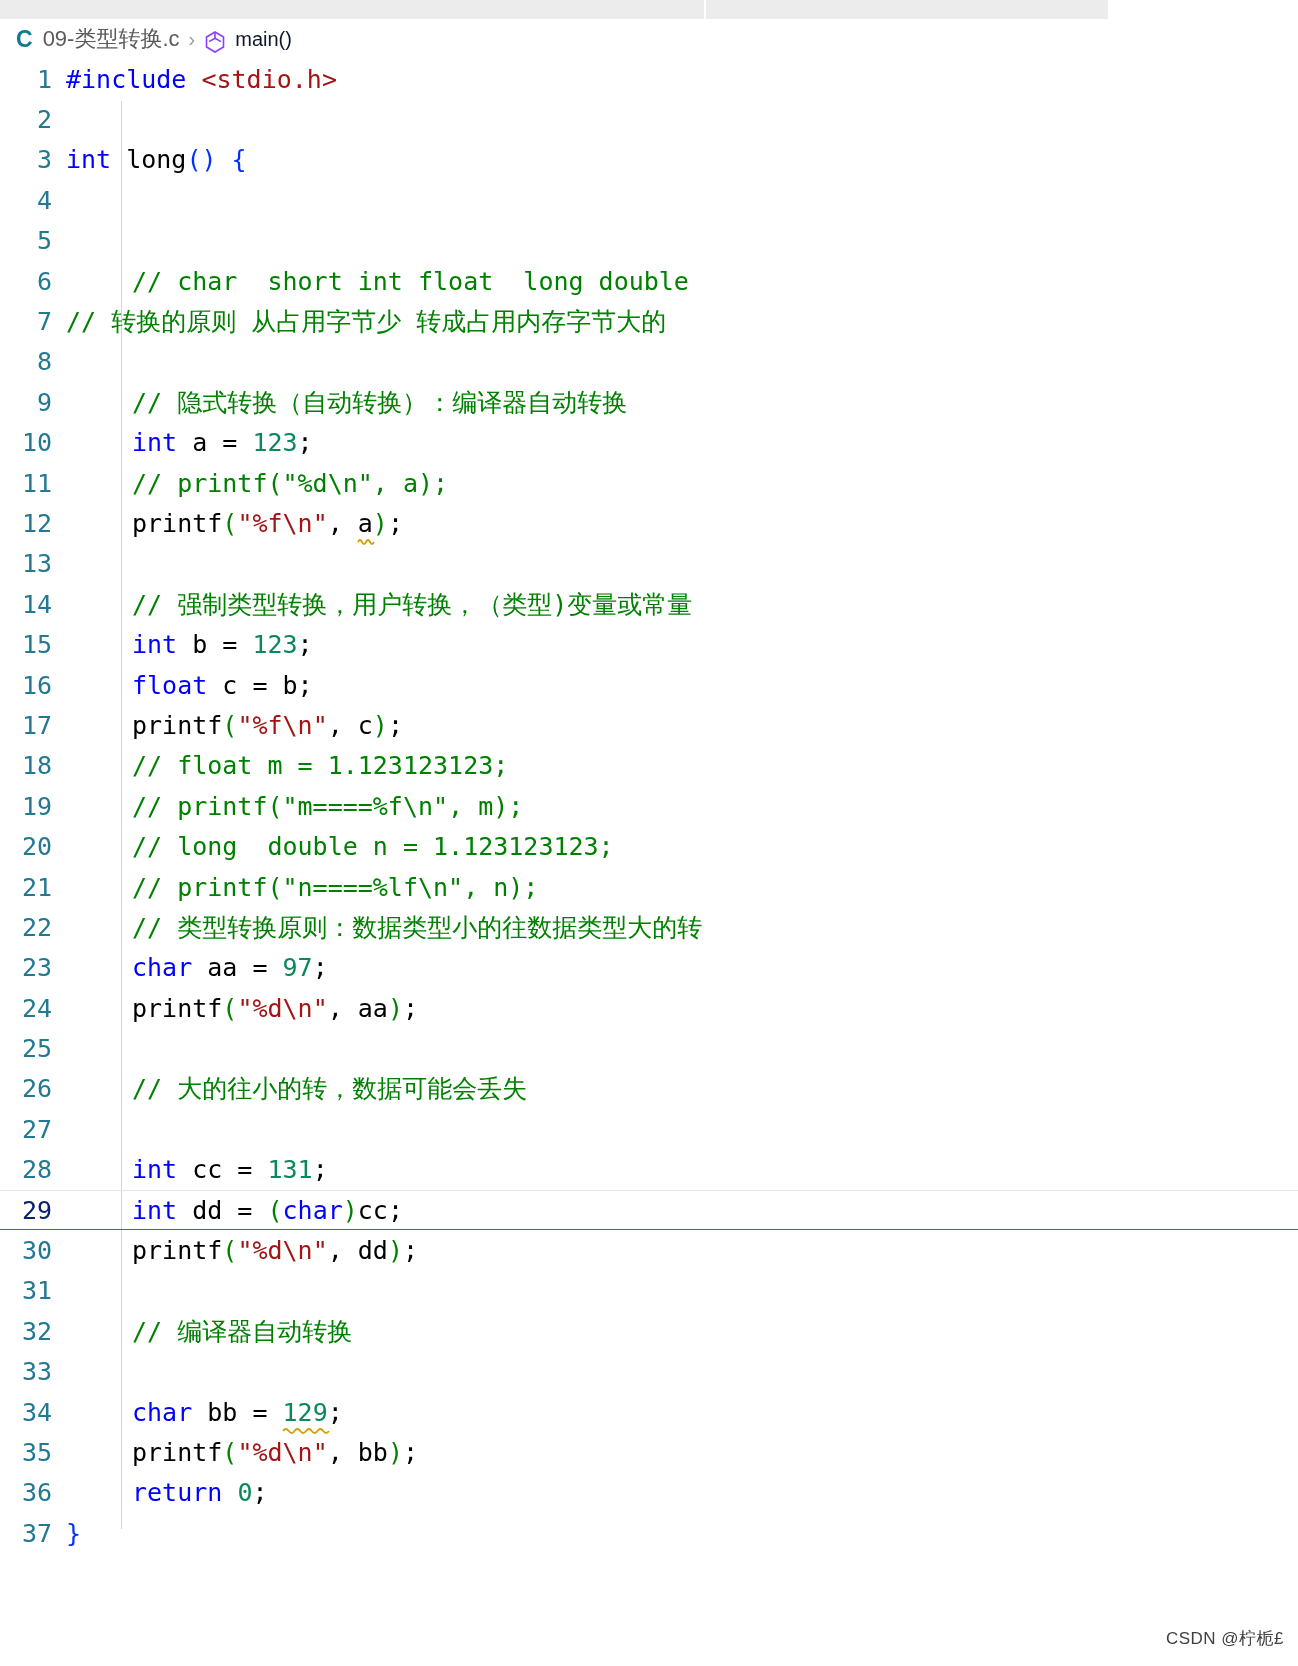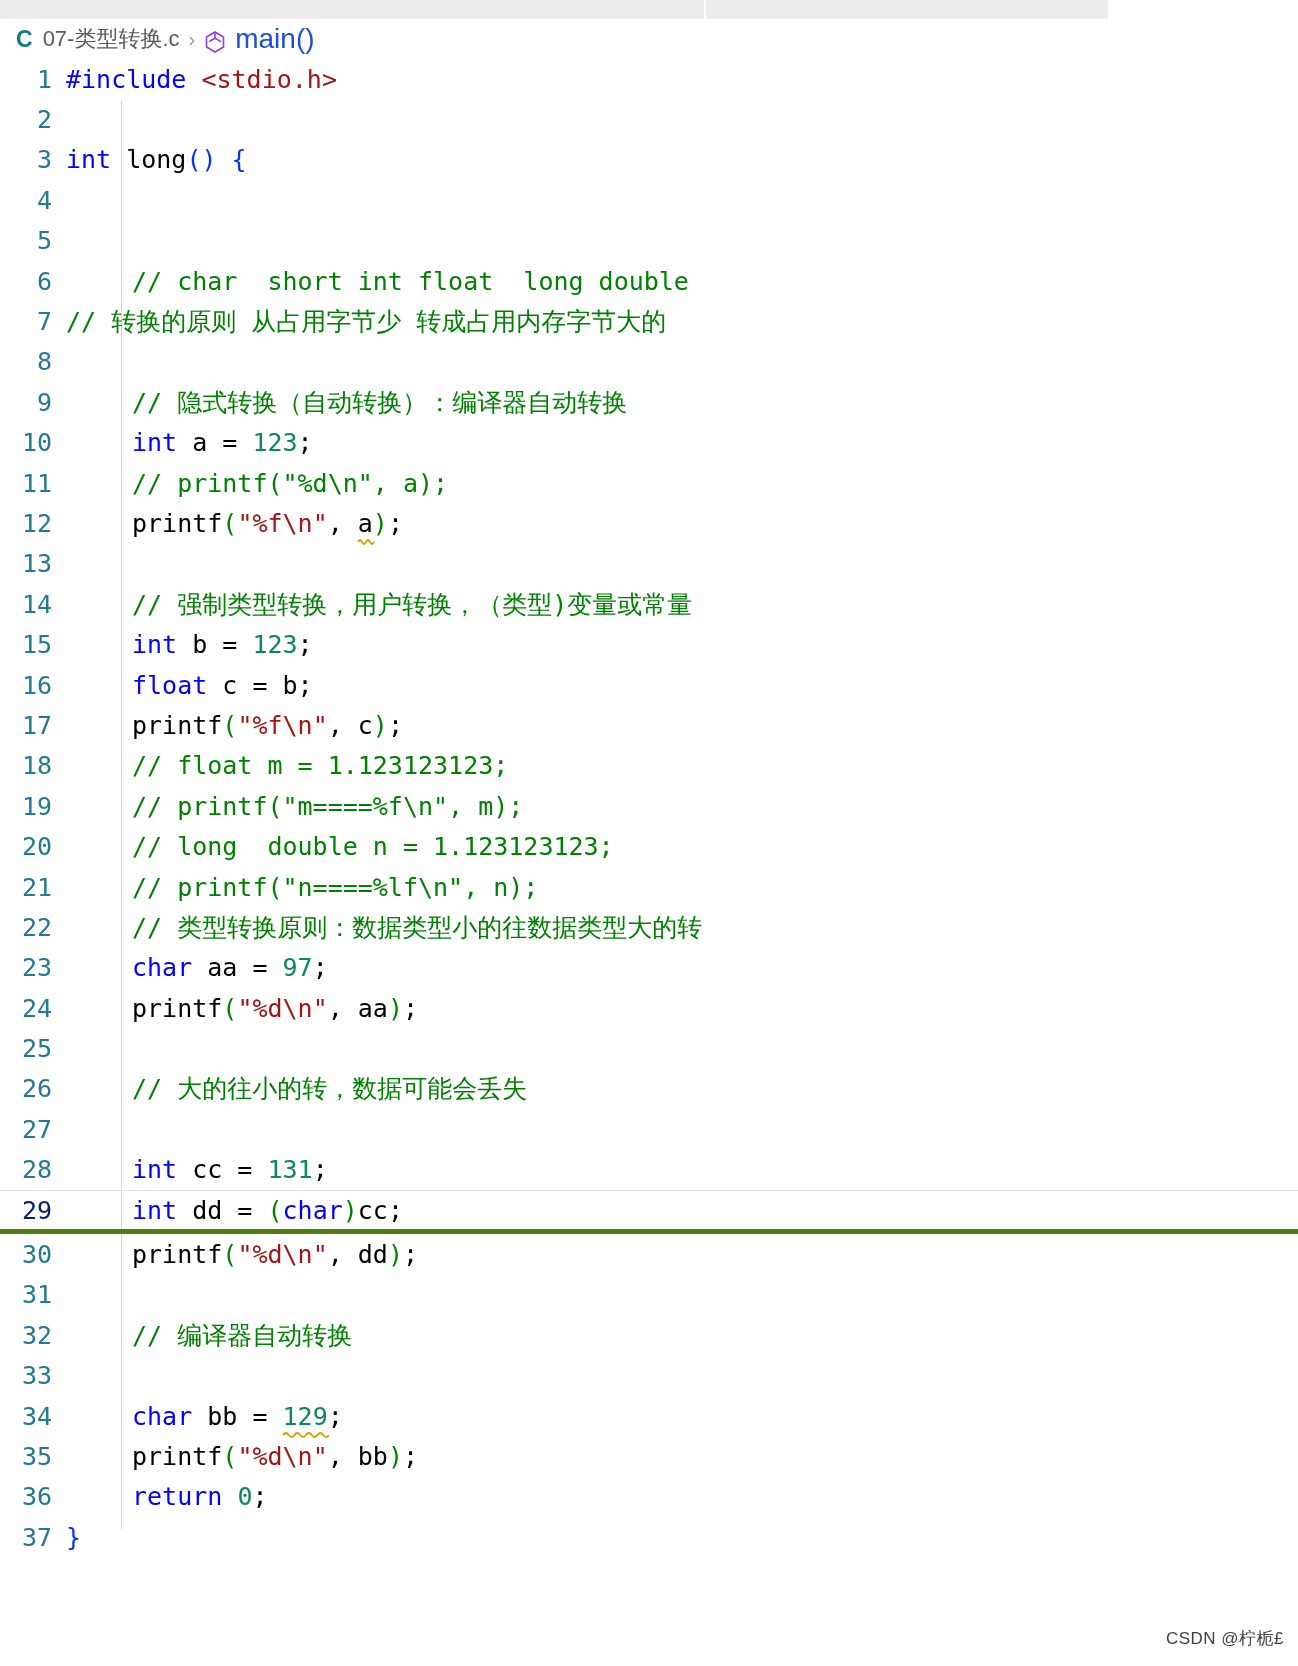--- a/index.html
+++ b/index.html
@@ -73,42 +73,42 @@
   .bc-sym-icon {
     display: inline-block;
     width: 22px;
     height: 24px;
     margin-right: 9px;
     position: relative;
     top: 3px;
   }
   .bc-sym-icon svg { display: block; }
   .bc-fn {
-    color: #1d4ed8;
-    font-size: 28px;
+    color: #0f172a;
+    font-size: 20px;
   }
 
   
   .editor {
     position: absolute;
     top: 59px; left: 0;
     width: 1298px;
     height: 1607px;
     background: #ffffff;
   }
   .code-line {
     position: relative;
     height: 40.4px;
     display: flex;
     align-items: center;
     white-space: pre;
   }
   .code-line.active {
     border-top: 1px solid #e4e4e4;
-    border-bottom: 5px solid #4d7c0f;
+    border-bottom: 1px solid #4d7c0f;
     height: 38.4px;
   }
   .ln {
     width: 66px;
     min-width: 66px;
     text-align: right;
     padding-right: 14px;
     box-sizing: border-box;
     font-family: "DejaVu Sans Mono", monospace;
     font-size: 25px;
@@ -167,21 +167,21 @@
 </head>
 <body>
 
 <div class="tabstrip">
   <div class="tab-a"></div>
   <div class="tab-b"></div>
 </div>
 
 <div class="breadcrumb">
   <span class="bc-c-icon">C</span>
-  <span class="bc-file">07-类型转换.c</span>
+  <span class="bc-file">09-类型转换.c</span>
   <span class="bc-sep">›</span>
   <span class="bc-sym-icon">
     <svg width="22" height="24" viewBox="0 0 22 24">
       <polygon points="11,2 19.5,7 19.5,17 11,22 2.5,17 2.5,7" fill="none" stroke="#8a3ffc" stroke-width="1.6"></polygon>
       <line x1="11" y1="2" x2="11" y2="8.2" stroke="#8a3ffc" stroke-width="1.6"></line>
       <line x1="11" y1="8.2" x2="5" y2="11.6" stroke="#8a3ffc" stroke-width="1.6"></line>
       <line x1="11" y1="8.2" x2="17" y2="11.6" stroke="#8a3ffc" stroke-width="1.6"></line>
     </svg>
   </span>
   <span class="bc-fn">main()</span>

